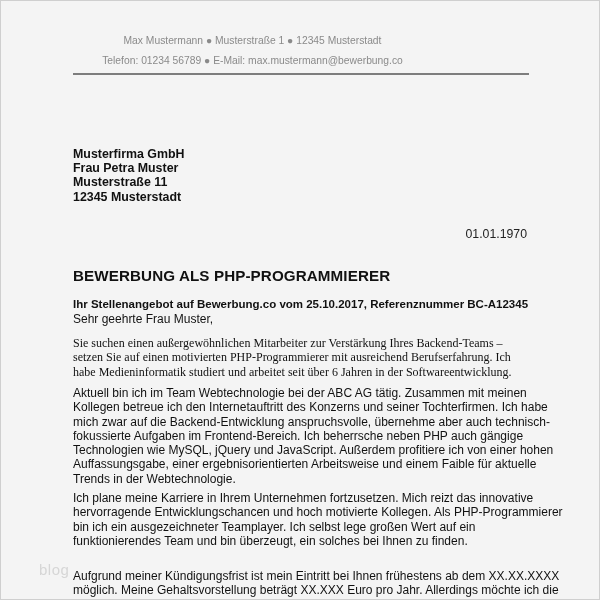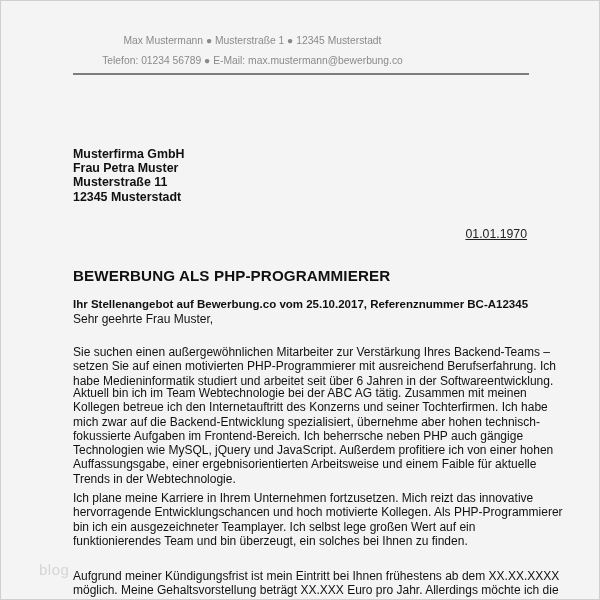--- a/index.html
+++ b/index.html
@@ -43,21 +43,20 @@
       font-weight: bold;
       font-size: 12.4px;
       line-height: 14.2px;
     }
     .recipient div { white-space: nowrap; }
     .date {
       position: absolute;
       right: 72px; top: 226px;
       font-size: 12.3px;
       color: #222;
-      text-decoration: underline;
     }
     .subject {
       position: absolute;
       left: 72px; top: 266px;
       font-weight: bold;
       font-size: 15.2px;
       letter-spacing: 0.1px;
     }
     .subline {
       position: absolute;
@@ -72,21 +71,21 @@
       font-size: 12px;
     }
     .para {
       position: absolute;
       left: 72px;
       width: 470px;
       font-size: 12px;
       line-height: 14.3px;
     }
     .para div { white-space: nowrap; }
-    .p1 { top: 344px; }
+    .p1 { top: 335px; font-family: Liberation Serif, serif; }
     .p2 { top: 385px; }
     .p3 { top: 490px; }
     .p4 { top: 568px; }
     .watermark {
       position: absolute;
       left: 38px; top: 548px;
       font-size: 15px;
       color: #d6d6d6;
       letter-spacing: 0.5px;
       margin-top: 12px;
@@ -117,21 +116,21 @@
 
   <div class="para p1">
     <div>Sie suchen einen außergewöhnlichen Mitarbeiter zur Verstärkung Ihres Backend-Teams –</div>
     <div>setzen Sie auf einen motivierten PHP-Programmierer mit ausreichend Berufserfahrung. Ich</div>
     <div>habe Medieninformatik studiert und arbeitet seit über 6 Jahren in der Softwareentwicklung.</div>
   </div>
 
   <div class="para p2">
     <div>Aktuell bin ich im Team Webtechnologie bei der ABC AG tätig. Zusammen mit meinen</div>
     <div>Kollegen betreue ich den Internetauftritt des Konzerns und seiner Tochterfirmen. Ich habe</div>
-    <div>mich zwar auf die Backend-Entwicklung spezialisiert, übernehme aber hohen technisch-</div>
+    <div>mich zwar auf die Backend-Entwicklung anspruchsvolle, übernehme aber auch technisch-</div>
     <div>fokussierte Aufgaben im Frontend-Bereich. Ich beherrsche neben PHP auch gängige</div>
     <div>Technologien wie MySQL, jQuery und JavaScript. Außerdem profitiere ich von einer hohen</div>
     <div>Auffassungsgabe, einer ergebnisorientierten Arbeitsweise und einem Faible für aktuelle</div>
     <div>Trends in der Webtechnologie.</div>
   </div>
 
   <div class="para p3">
     <div>Ich plane meine Karriere in Ihrem Unternehmen fortzusetzen. Mich reizt das innovative</div>
     <div>hervorragende Entwicklungschancen und hoch motivierte Kollegen. Als PHP-Programmierer</div>
     <div>bin ich ein ausgezeichneter Teamplayer. Ich selbst lege großen Wert auf ein</div>

